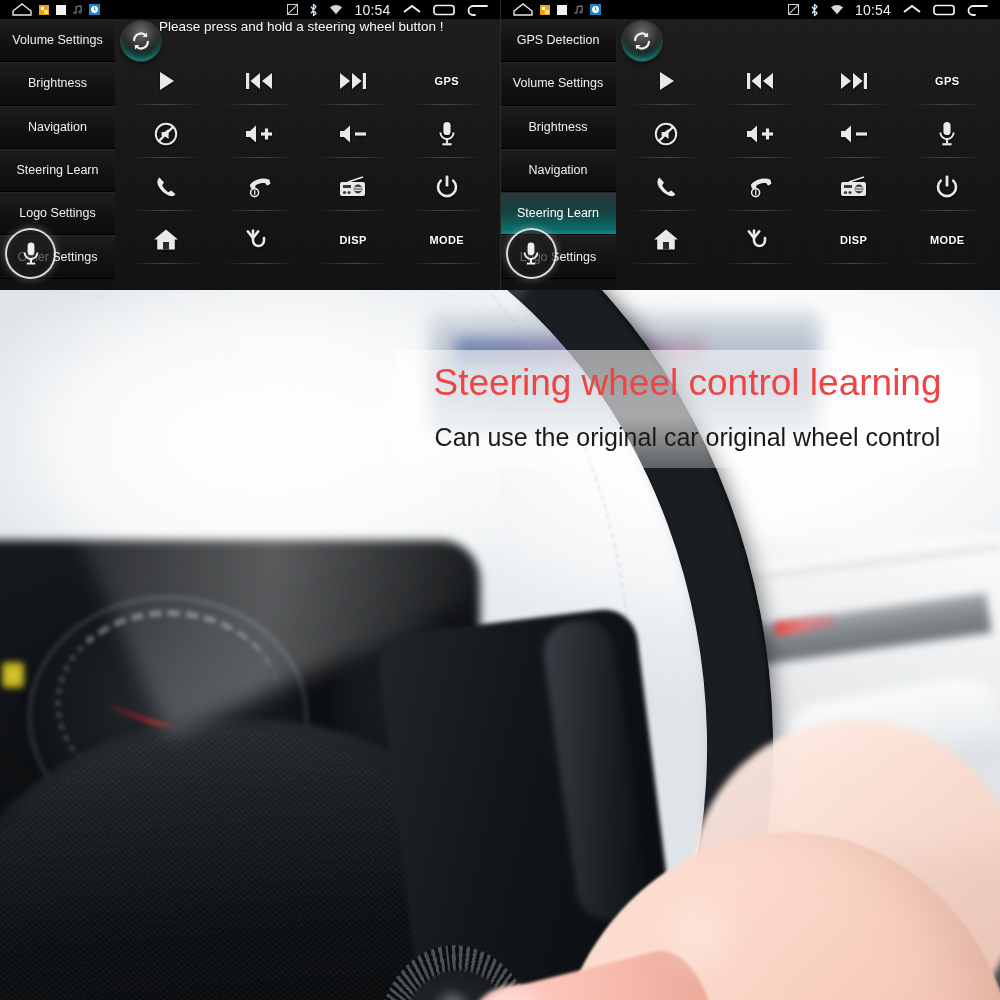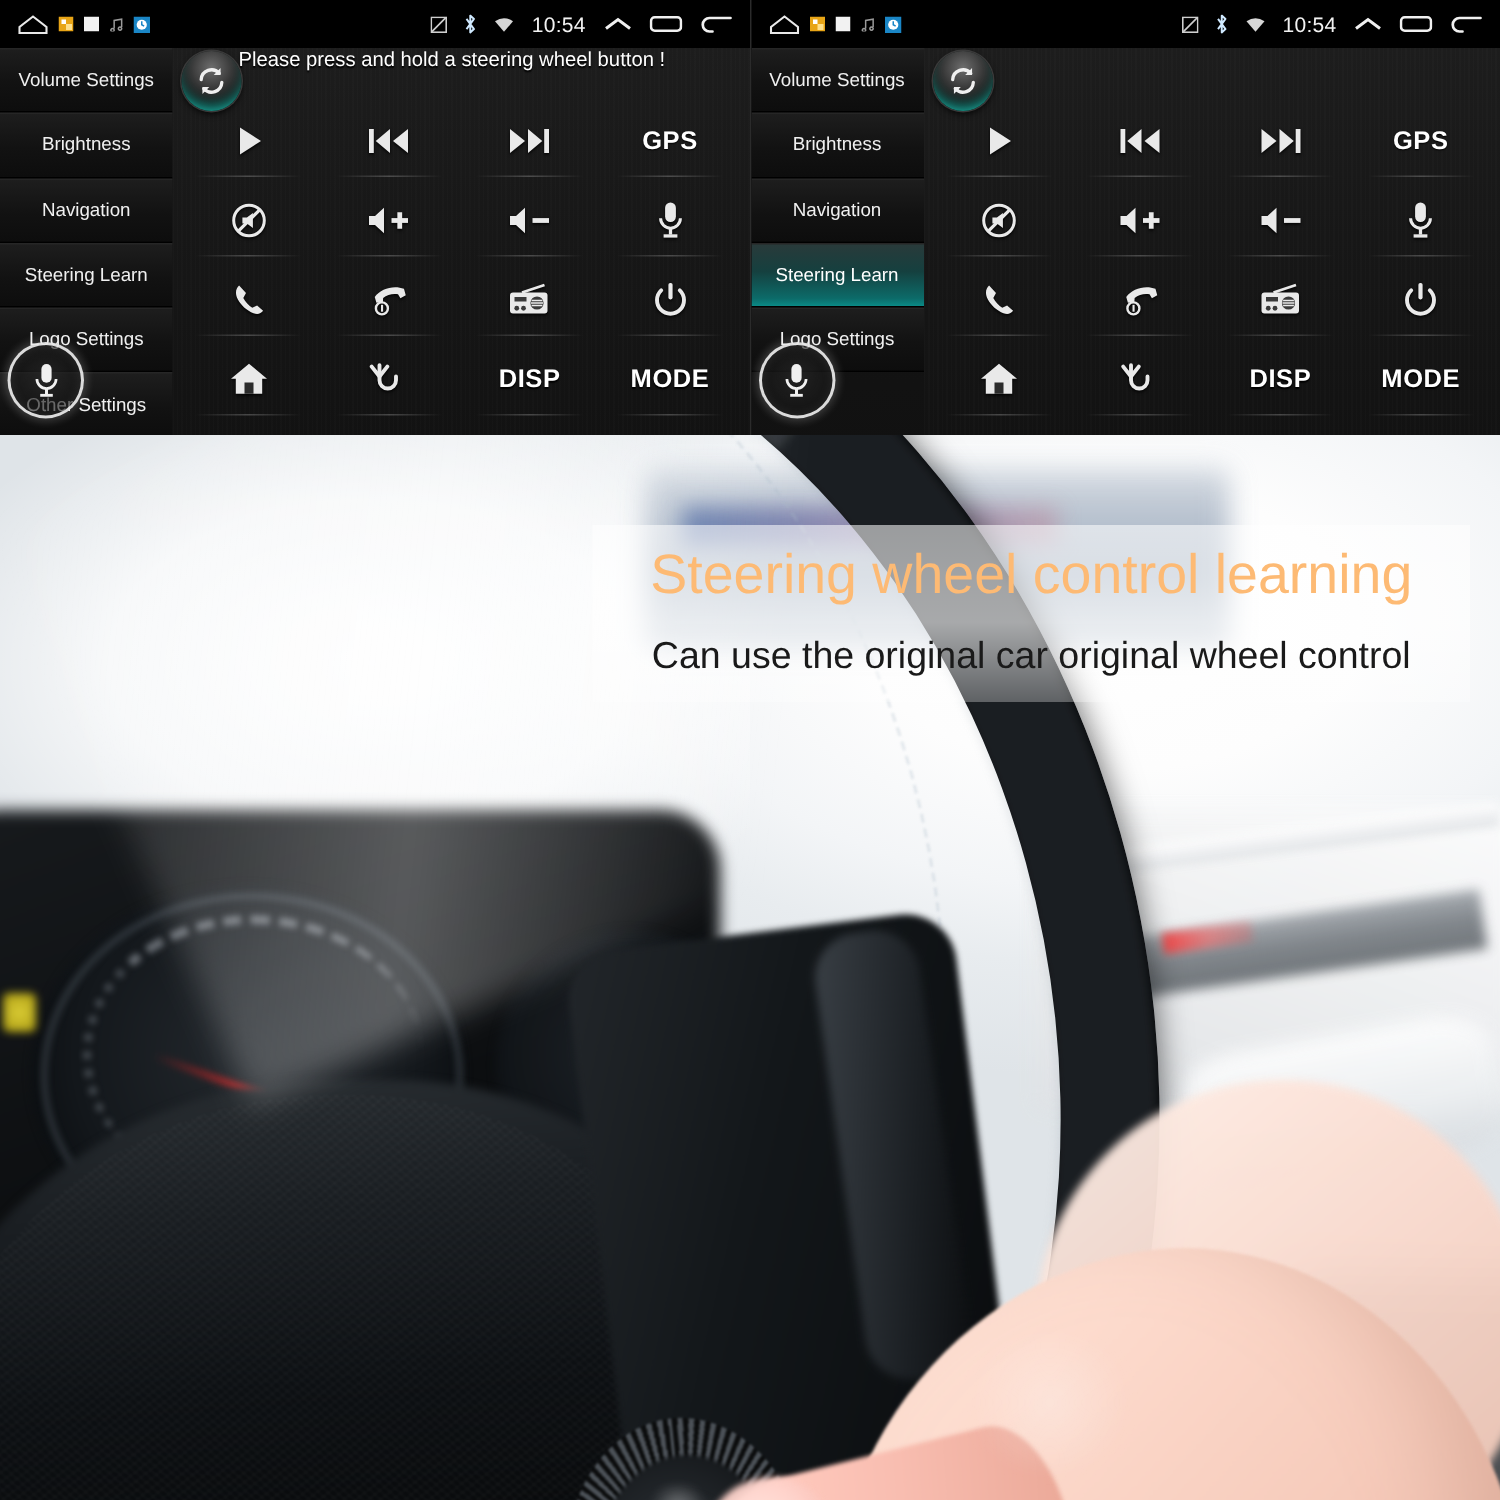--- a/index.html
+++ b/index.html
@@ -7,21 +7,21 @@
   body{width:1000px;height:1000px;overflow:hidden;font-family:"Liberation Sans","DejaVu Sans",sans-serif;}
 
   #page{position:relative;width:1000px;height:1000px;background:#000;}
 
   
   .screens{position:absolute;left:0;top:0;width:1000px;height:290px;display:flex;background:#000;}
   .screen{position:relative;width:500px;height:290px;background:#0c0c0c;overflow:hidden;}
   .screen.right{border-left:1px solid #2b2b2b;}
 
   
-  .statusbar{position:relative;height:32px;background:#000;display:flex;align-items:center;
+  .statusbar{position:relative;height:19px;background:#000;display:flex;align-items:center;
              padding:0 12px;box-sizing:border-box;}
   .sb-left{display:flex;align-items:center;gap:7px;}
   .sb-right{margin-left:auto;display:flex;align-items:center;gap:11px;}
   .sb-ico{display:inline-flex;align-items:center;justify-content:center;}
   .sb-time{color:#f2f2f2;font-size:14px;letter-spacing:.2px;font-family:"Liberation Sans",sans-serif;}
   .home-ico svg{display:block;}
 
   
   .hu-body{display:flex;height:315px;}
 
@@ -64,21 +64,21 @@
             box-sizing:border-box;text-shadow:0 1px 1px #000;}
   .hu-title.left-shift{padding-left:44px;text-align:left;}
 
   
   .fgrid{display:grid;grid-template-columns:repeat(4,1fr);grid-template-rows:repeat(4,53px);
          padding:0 6px 0 4px;box-sizing:border-box;}
   .fcell{position:relative;display:flex;align-items:center;justify-content:center;}
   .fcell::after{content:"";position:absolute;left:12%;right:12%;bottom:2px;height:1px;
                 background:linear-gradient(90deg,rgba(255,255,255,0) 0%,rgba(255,255,255,.22) 50%,rgba(255,255,255,0) 100%);}
   .fcell svg{display:block;filter:drop-shadow(0 1px 1px rgba(0,0,0,.9));}
-  .ftext{color:#fff;font-size:17px;font-weight:bold;letter-spacing:.4px;
+  .ftext{color:#fff;font-size:11px;font-weight:bold;letter-spacing:.4px;
          text-shadow:0 1px 1px #000;}
 
   
   .photo{position:absolute;left:0;top:290px;width:1000px;height:710px;overflow:hidden;
          background:#0a0d10;}
   .ph-layer{position:absolute;}
 
   
   .ph-sky{left:0;top:0;width:1000px;height:710px;
           background:
@@ -200,21 +200,21 @@
            transform:rotate(-14deg);filter:blur(2px);opacity:.95;}
   .ph-knuck{left:640px;top:600px;width:120px;height:90px;border-radius:50%;
             background:radial-gradient(circle,rgba(255,255,255,.28),rgba(255,255,255,0) 70%);
             filter:blur(6px);}
 
   
   .caption{position:absolute;left:395px;top:60px;width:585px;z-index:40;}
   .cap-band{position:absolute;left:0;top:0;width:100%;height:100%;
             background:linear-gradient(180deg,rgba(255,255,255,.56) 0%,rgba(255,255,255,.62) 55%,rgba(255,255,255,.30) 100%);}
   .cap-inner{position:relative;padding:12px 4px 16px;text-align:center;}
-  .cap-title{color:#fdba74;font-size:37px;font-weight:400;line-height:1.15;
+  .cap-title{color:#ef4444;font-size:37px;font-weight:400;line-height:1.15;
              font-family:"Liberation Sans","DejaVu Sans",sans-serif;white-space:nowrap;}
   .cap-sub{color:#1a1a1a;font-size:25px;font-weight:400;margin-top:18px;
            font-family:"Liberation Sans","DejaVu Sans",sans-serif;white-space:nowrap;}
 </style>
 </head>
 <body>
 
 <div id="page">
 
   <div class="screens">
@@ -504,20 +504,23 @@
           <span class="sb-ico">
             <svg width="22" height="14" viewBox="0 0 22 14">
                 <path d="M21 3 L7 3 A4.5 4.5 0 1 0 7 12 L9 12" fill="none" stroke="#f0f0f0" stroke-width="1.8" stroke-linecap="round"></path>
               </svg>
           </span>
         </div>
       </div>
 
       <div class="hu-body">
         <div class="menu">
+          <div class="menu-item">
+              <span class="mlabel">GPS Detection</span>
+            </div>
           <div class="menu-item">
               <span class="mlabel">Volume Settings</span>
             </div>
           <div class="menu-item">
               <span class="mlabel">Brightness</span>
             </div>
           <div class="menu-item">
               <span class="mlabel">Navigation</span>
             </div>
           <div class="menu-item active">

